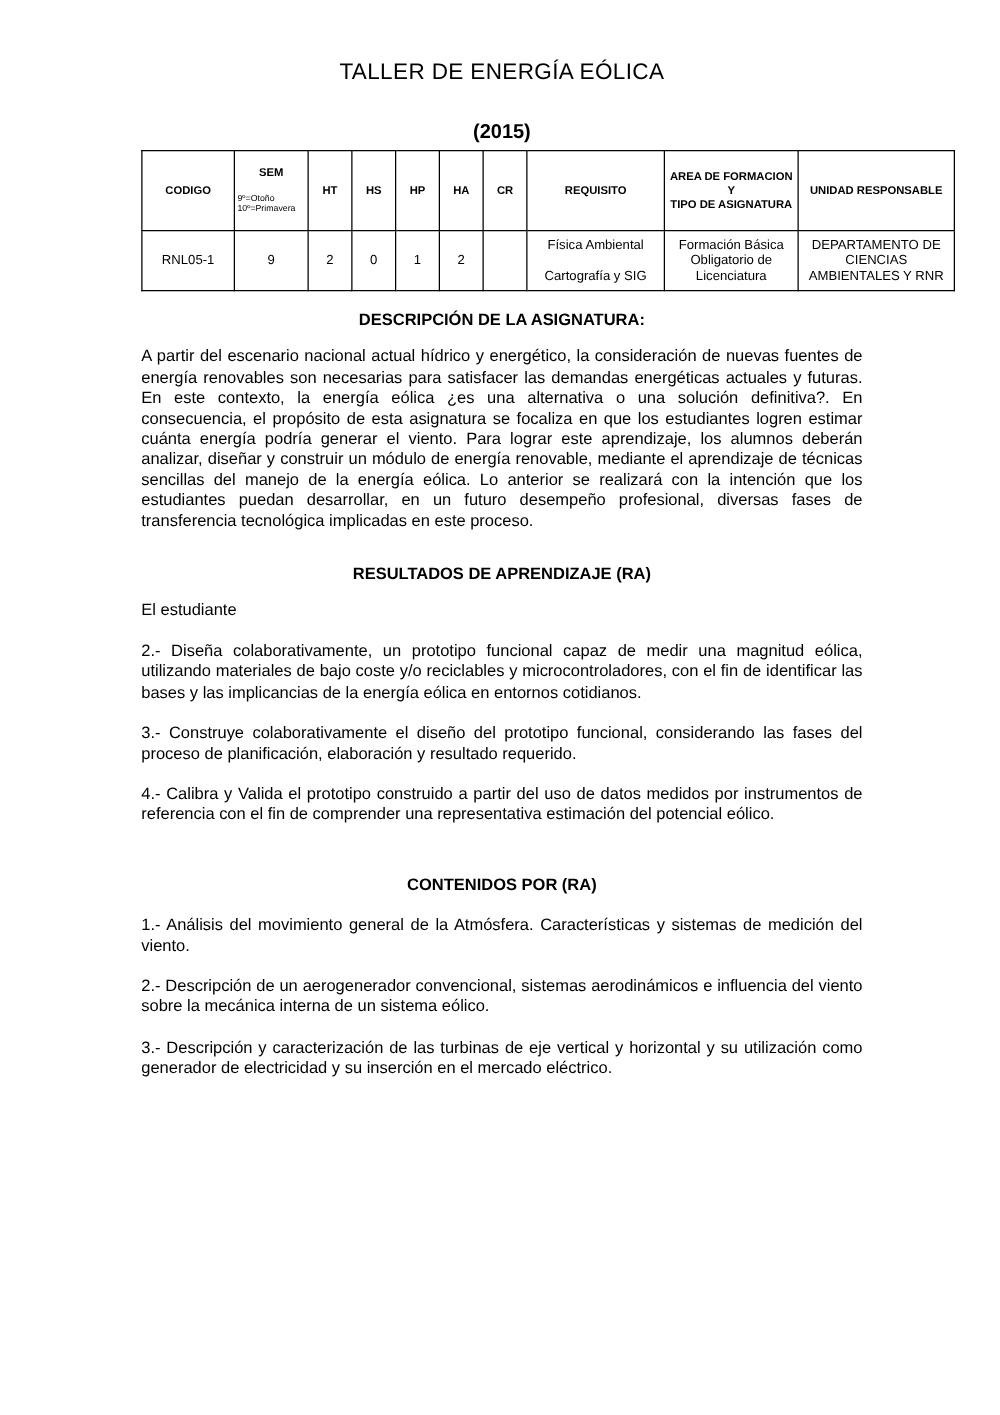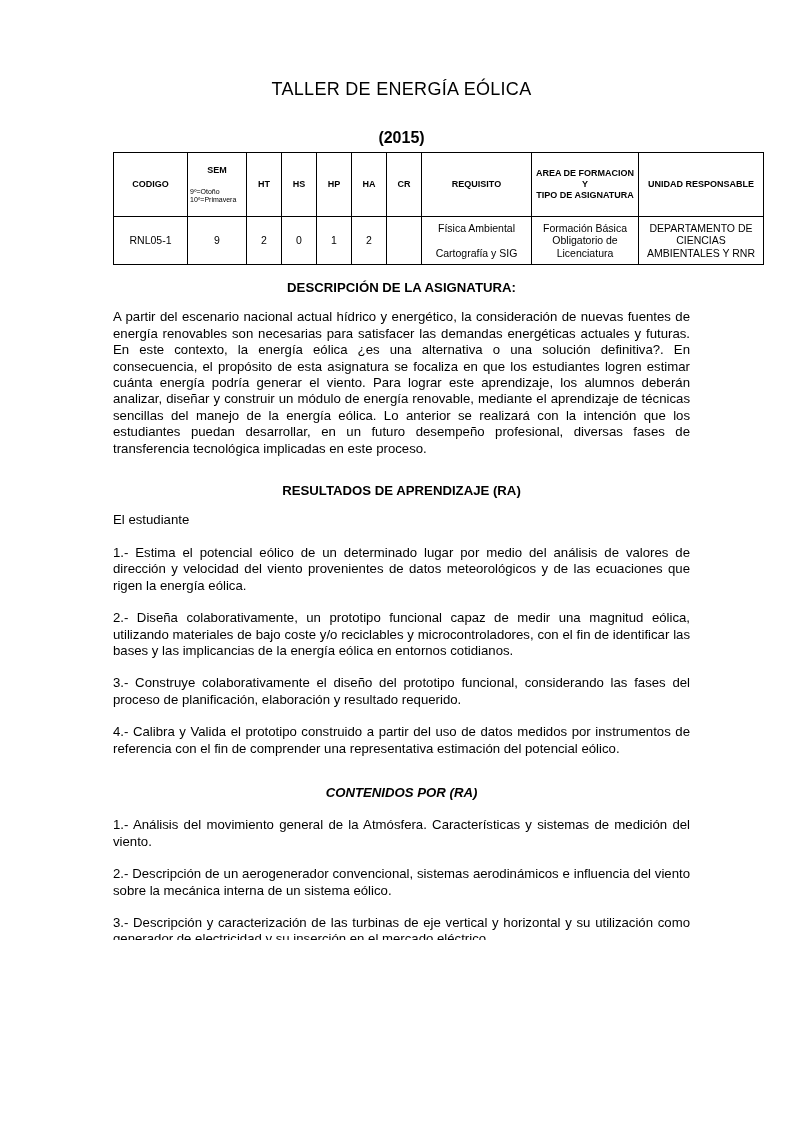--- a/index.html
+++ b/index.html
@@ -8,21 +8,21 @@
     background: #ffffff;
   }
   .page {
     position: relative;
     width: 800px;
     height: 940px;
     background: #ffffff;
     color: #000000;
     font-family: "Liberation Sans", sans-serif;
     box-sizing: border-box;
-    padding: 78px 0 0 113px;
+    padding: 46px 0 0 113px;
     overflow: hidden;
   }
   .textblock { width: 577px; }
 
   
   .doc-title {
     width: 577px;
     margin: 0;
     text-align: center;
     font-size: 18px;
@@ -95,21 +95,21 @@
   
   .section-heading {
     margin: 0;
     font-size: 13.2px;
     font-weight: 700;
     line-height: 16.4px;
     text-align: center;
   }
   .desc-heading { margin-top: 15px; }
   .res-heading  { margin-top: 26px; }
-  .cont-heading { margin-top: 28px; font-style: italic; }
+  .cont-heading { margin-top: 40px; }
   p.body-par {
     margin: 13px 0 0 0;
     font-size: 13.2px;
     line-height: 16.4px;
     text-align: justify;
   }
   p.item-par { margin-top: 16px; }
 </style>
 </head>
 <body>
@@ -170,21 +170,20 @@
       </tr>
     </tbody>
   </table>
 
   <section class="textblock">
     <h3 class="section-heading desc-heading">DESCRIPCIÓN DE LA ASIGNATURA:</h3>
     <p class="body-par">A partir del escenario nacional actual hídrico y energético, la consideración de nuevas fuentes de energía renovables son necesarias para satisfacer las demandas energéticas actuales y futuras. En este contexto, la energía eólica ¿es una alternativa o una solución definitiva?. En consecuencia, el propósito de esta asignatura se focaliza en que los estudiantes logren estimar cuánta energía podría generar el viento. Para lograr este aprendizaje, los alumnos deberán analizar, diseñar y construir un módulo de energía renovable, mediante el aprendizaje de técnicas sencillas del manejo de la energía eólica. Lo anterior se realizará con la intención que los estudiantes puedan desarrollar, en un futuro desempeño profesional, diversas fases de transferencia tecnológica implicadas en este proceso.</p>
 
     <h3 class="section-heading res-heading">RESULTADOS DE APRENDIZAJE (RA)</h3>
     <p class="body-par">El estudiante</p>
-    <p class="body-par item-par">1.- Estima el potencial eólico de un determinado lugar por medio del análisis de valores de dirección y velocidad del viento provenientes de datos meteorológicos y de las ecuaciones que rigen la energía eólica.</p>
     <p class="body-par item-par">2.- Diseña colaborativamente, un prototipo funcional capaz de medir una magnitud eólica, utilizando materiales de bajo coste y/o reciclables y microcontroladores, con el fin de identificar las bases y las implicancias de la energía eólica en entornos cotidianos.</p>
     <p class="body-par item-par">3.- Construye colaborativamente el diseño del prototipo funcional, considerando las fases del proceso de planificación, elaboración y resultado requerido.</p>
     <p class="body-par item-par">4.- Calibra y Valida el prototipo construido a partir del uso de datos medidos por instrumentos de referencia con el fin de comprender una representativa estimación del potencial eólico.</p>
 
     <h3 class="section-heading cont-heading">CONTENIDOS POR (RA)</h3>
     <p class="body-par item-par">1.- Análisis del movimiento general de la Atmósfera. Características y sistemas de medición del viento.</p>
     <p class="body-par item-par">2.- Descripción de un aerogenerador convencional, sistemas aerodinámicos e influencia del viento sobre la mecánica interna de un sistema eólico.</p>
     <p class="body-par item-par">3.- Descripción y caracterización de las turbinas de eje vertical y horizontal y su utilización como generador de electricidad y su inserción en el mercado eléctrico.</p>
   </section>
 

